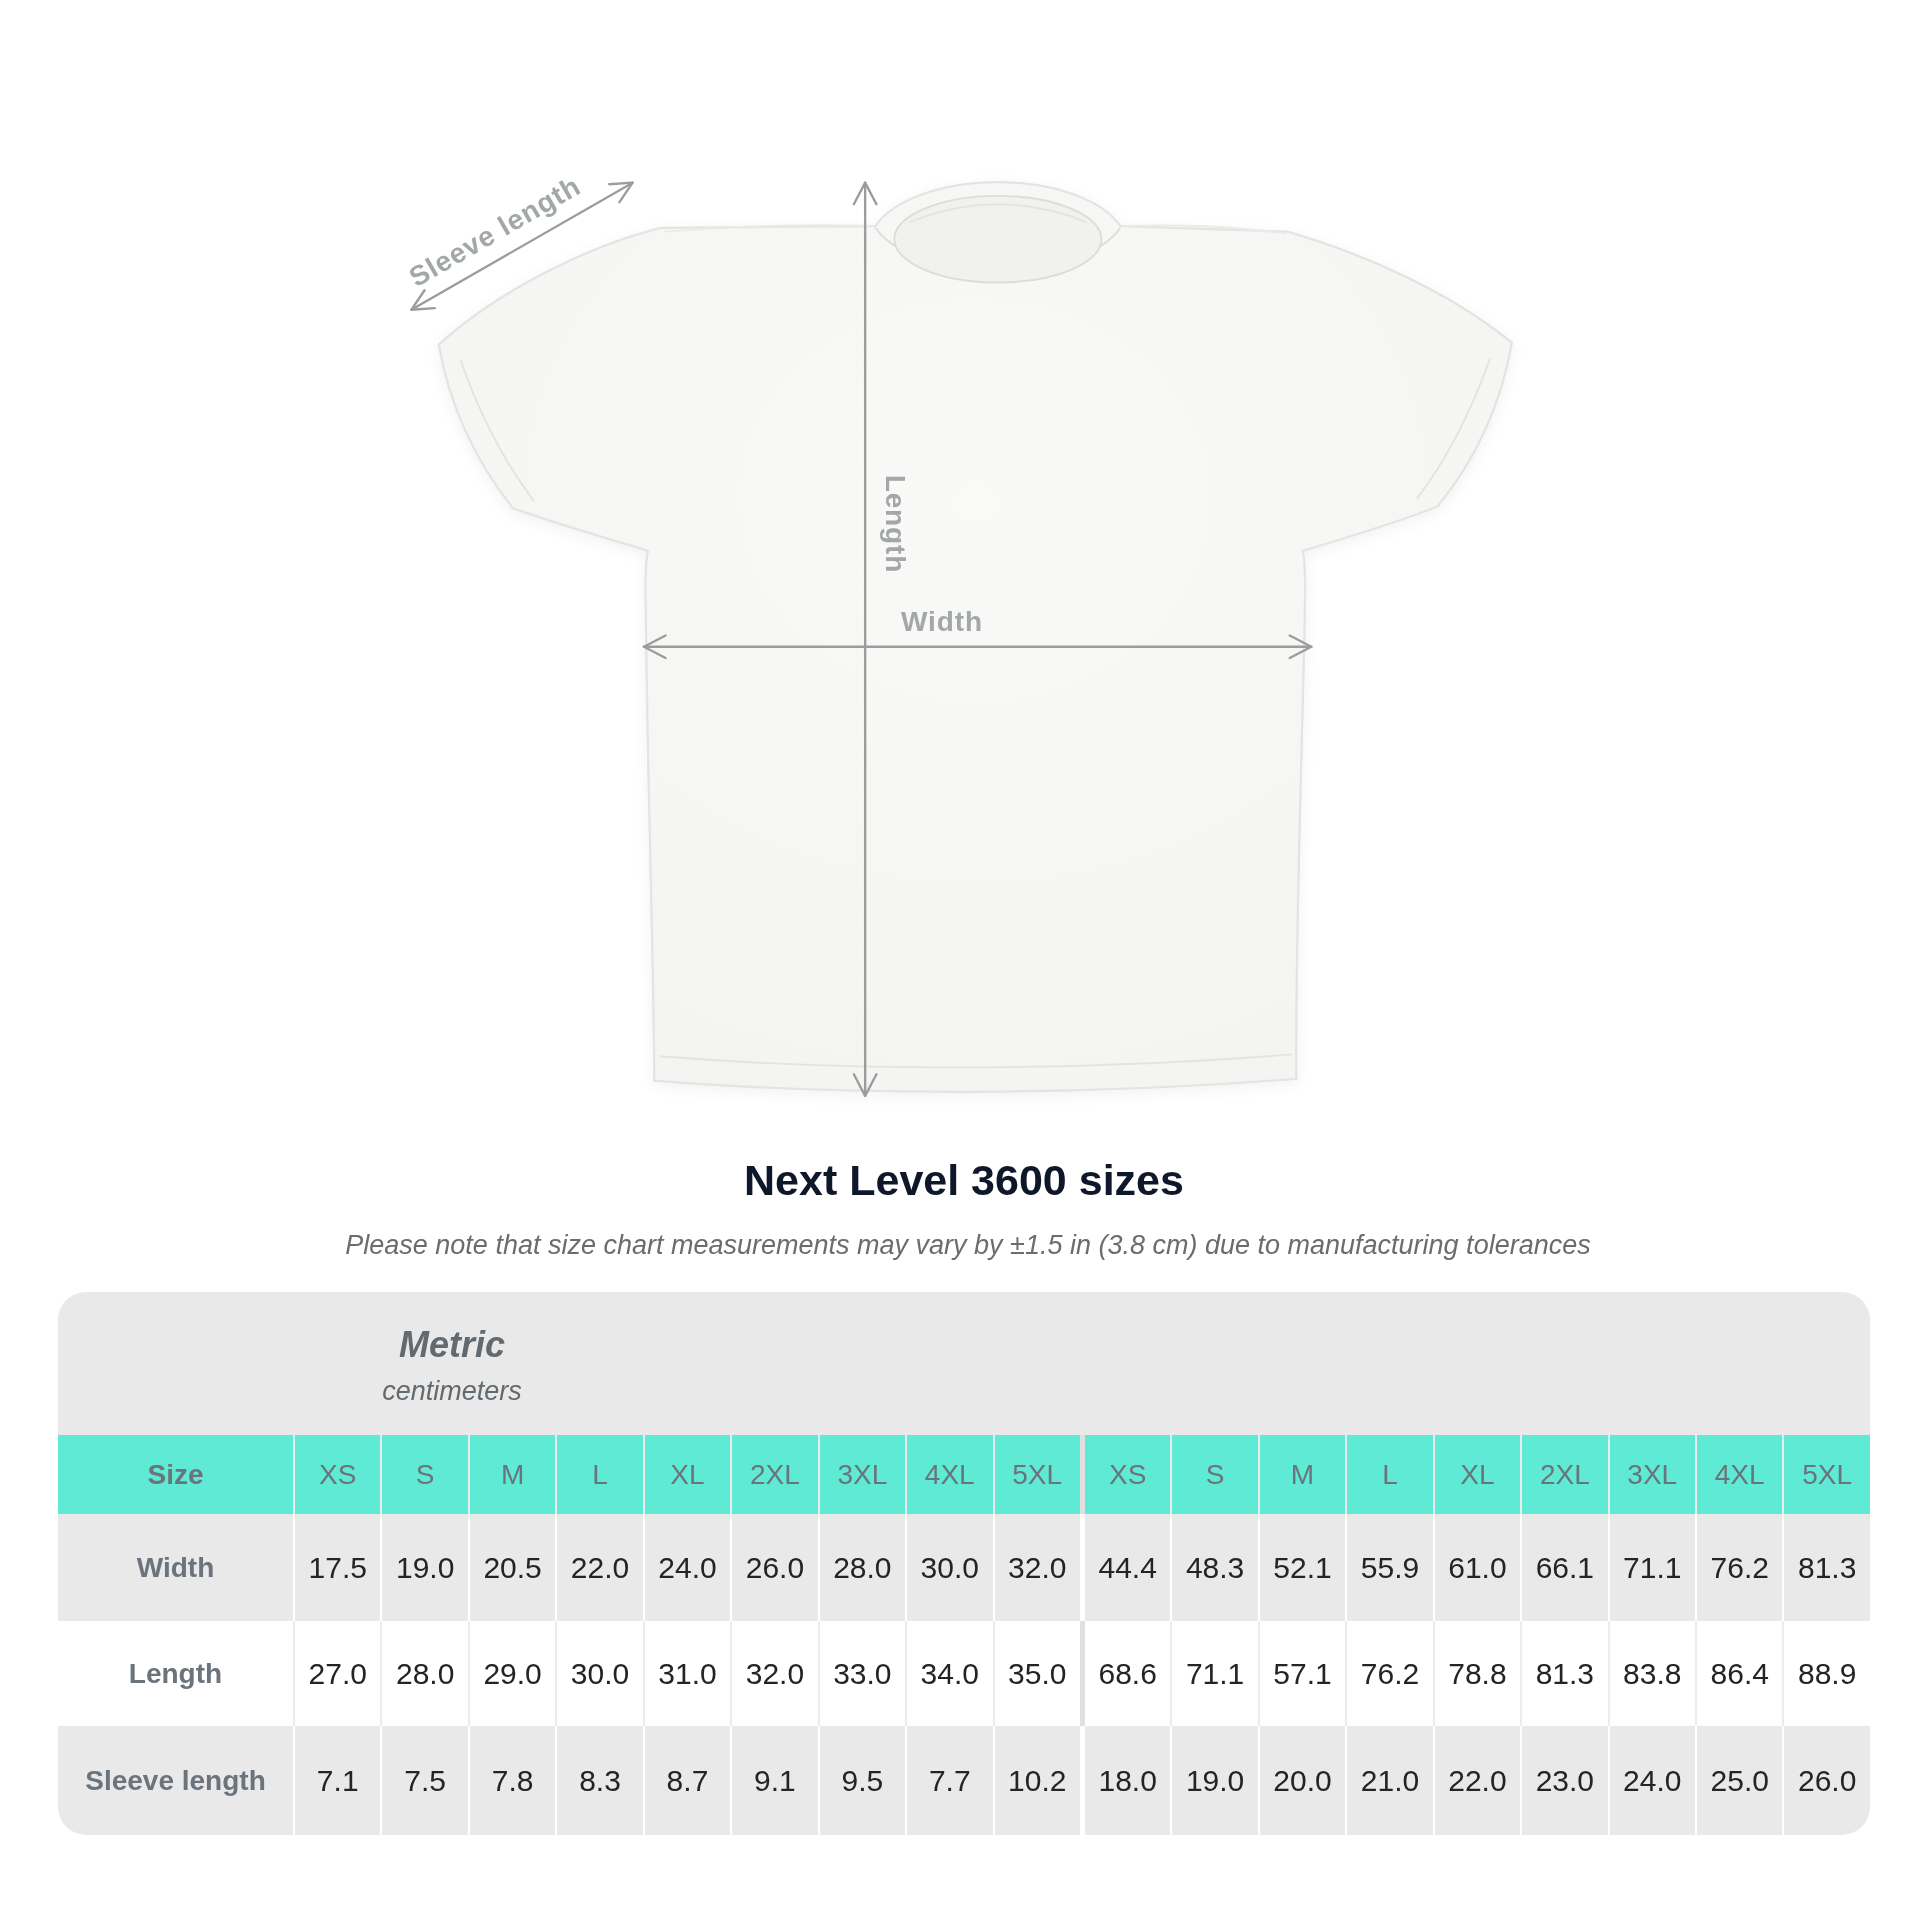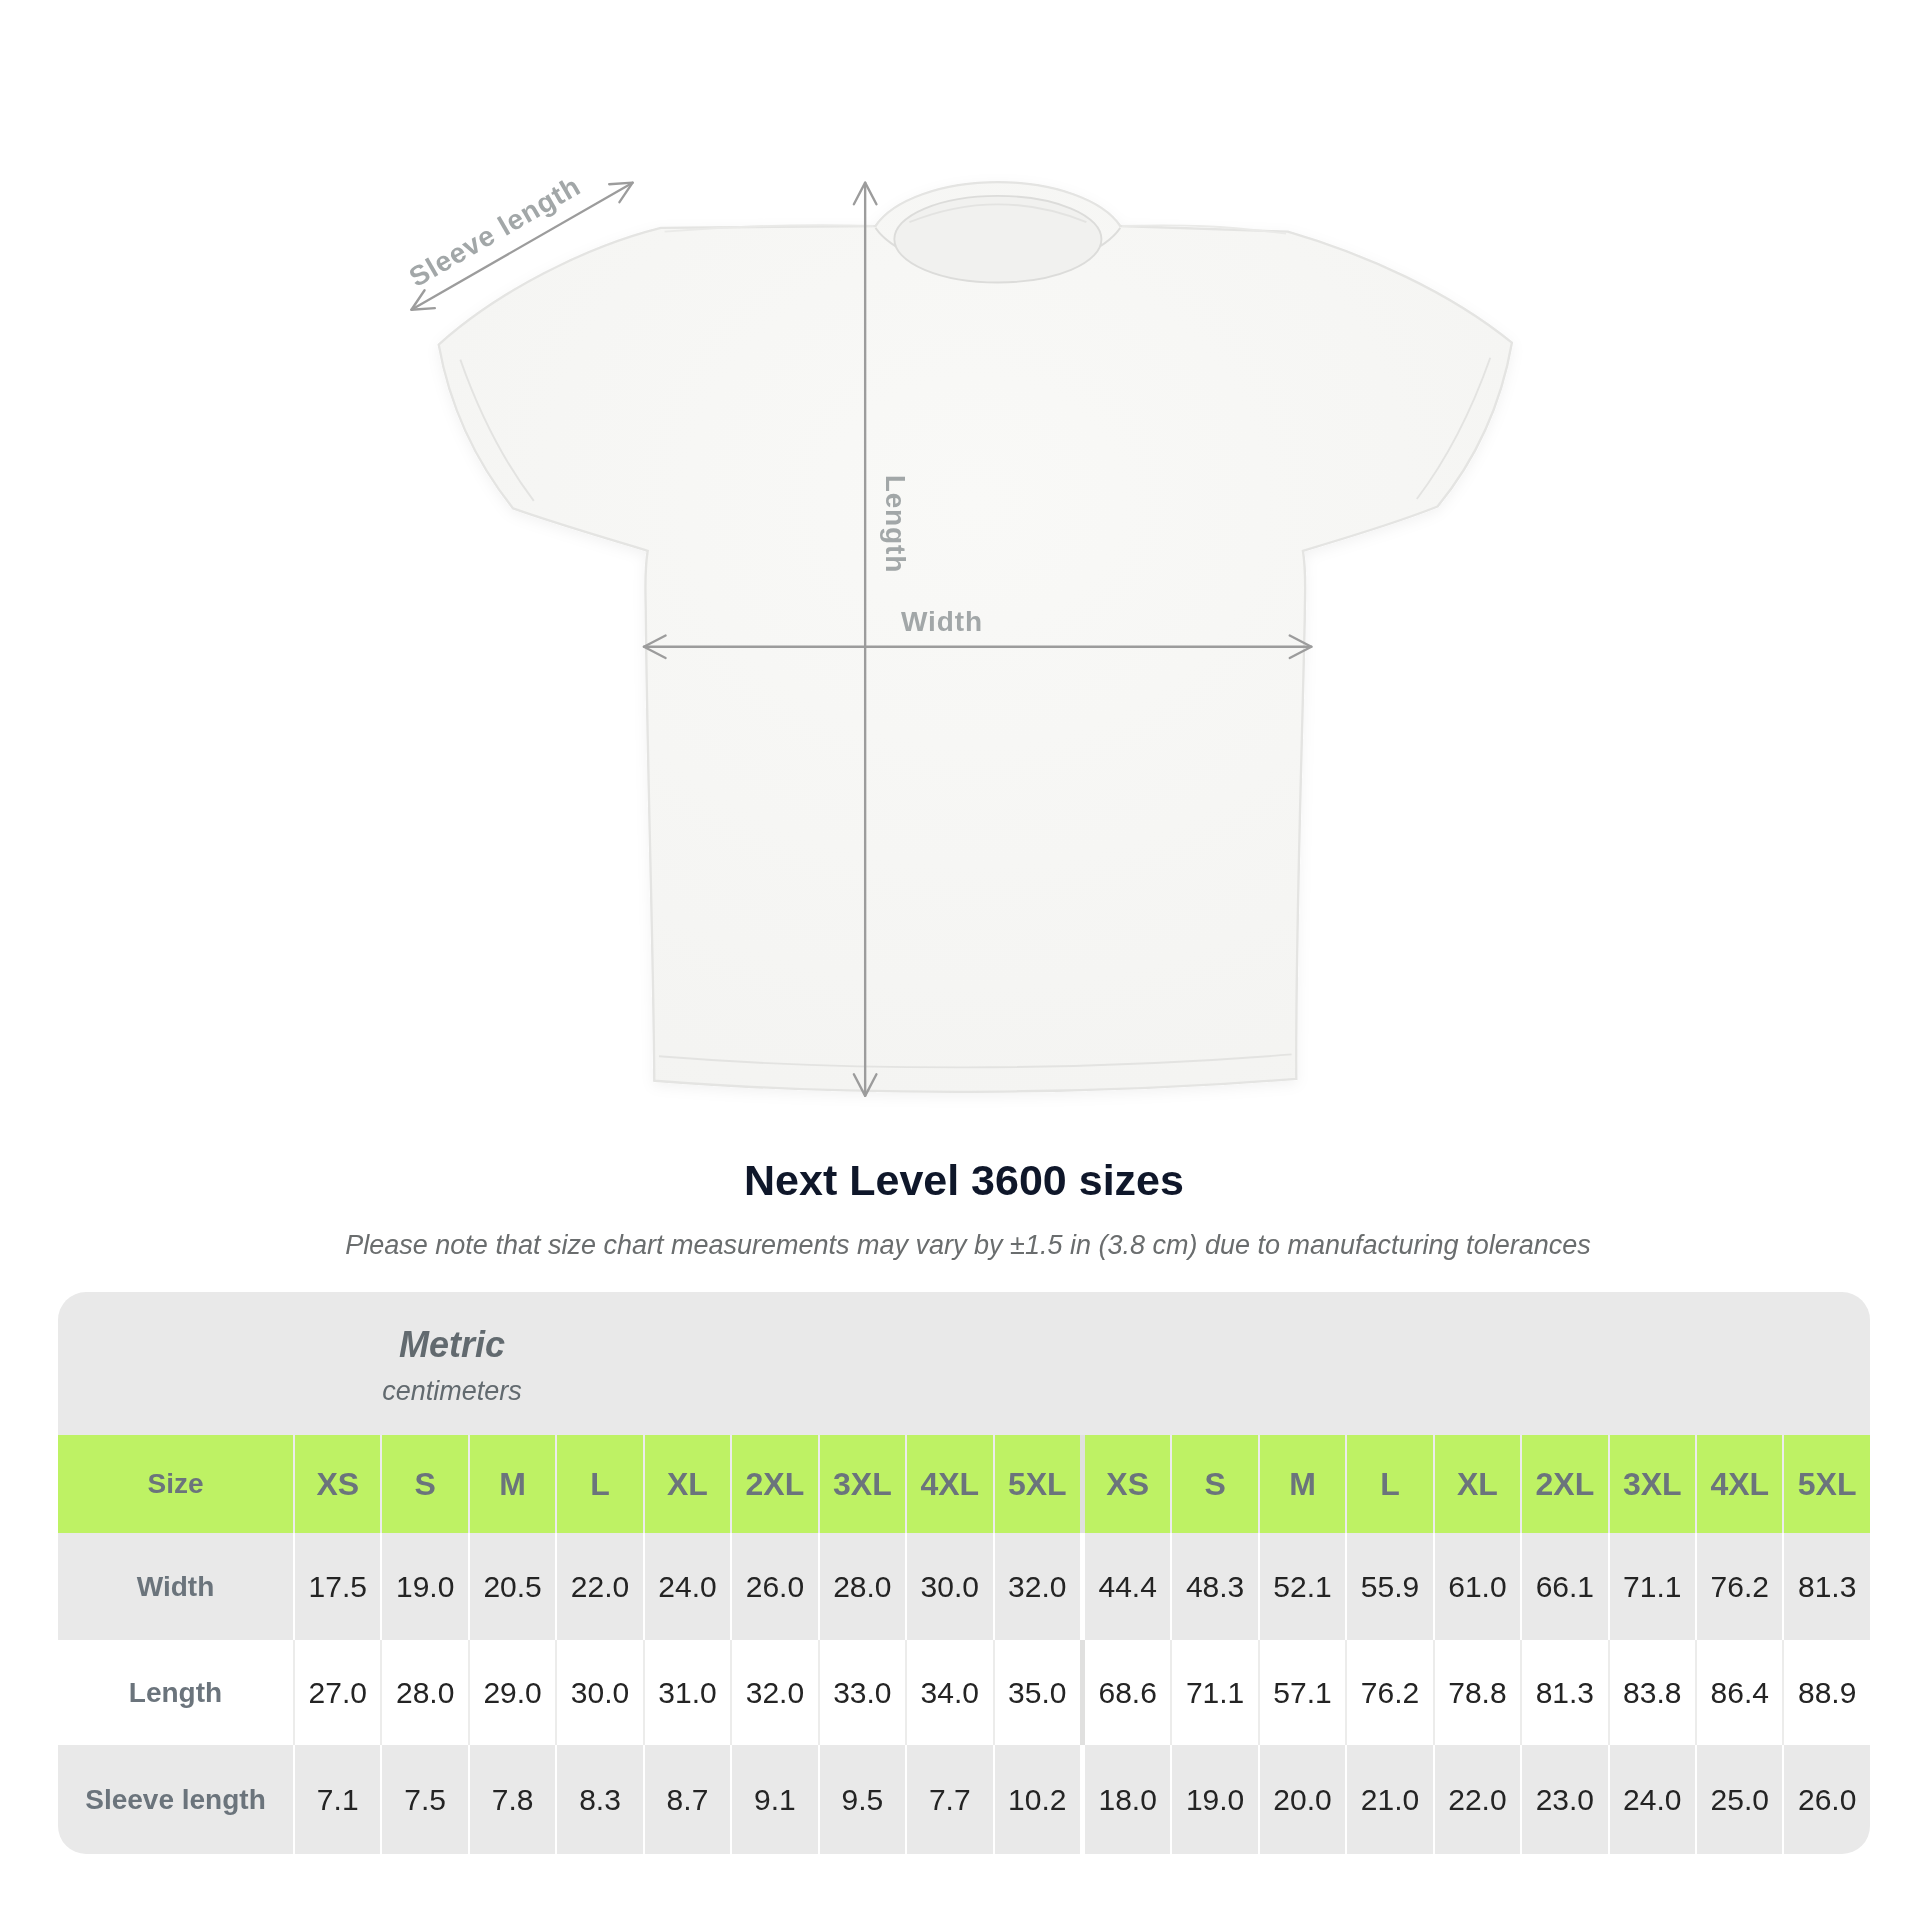--- a/index.html
+++ b/index.html
@@ -88,42 +88,42 @@
   .band-unit {
     font-size: 27px;
     font-style: italic;
     color: #626a6f;
   }
 
   .trow {
     display: flex;
     width: 100%;
   }
-  .trow.header-row { height: 98px; background: #bef264; }
+  .trow.header-row { height: 79px; background: #5eead4; }
   .trow.gray-row   { height: 107px; background: #e9e9e9; }
   .trow.white-row  { height: 105px; background: #ffffff; }
   .trow.last-row   { height: 109px; border-radius: 0 0 28px 28px; overflow: hidden; }
 
   .cell {
     flex: 1 1 0;
     display: flex;
     align-items: center;
     justify-content: center;
     font-size: 30px;
     color: #242424;
   }
   .cell.label-cell {
     flex: 0 0 235px;
     font-size: 28px;
     font-weight: bold;
     color: #6b747c;
   }
   .cell.head-cell {
-    font-size: 32px;
-    font-weight: bold;
+    font-size: 28px;
+    font-weight: normal;
     color: #6b747c;
   }
   
   .trow.header-row .cell:not(.label-cell),
   .trow.white-row  .cell:not(.label-cell) { border-left: 2.8px solid #ececeb; }
   .trow.gray-row   .cell:not(.label-cell) { border-left: 2.8px solid #ffffff; }
   
   .trow.header-row .cell.divider,
   .trow.white-row  .cell.divider { border-left: 5.6px solid #e0e0df; }
   .trow.gray-row   .cell.divider { border-left: 5.6px solid #ffffff; }

